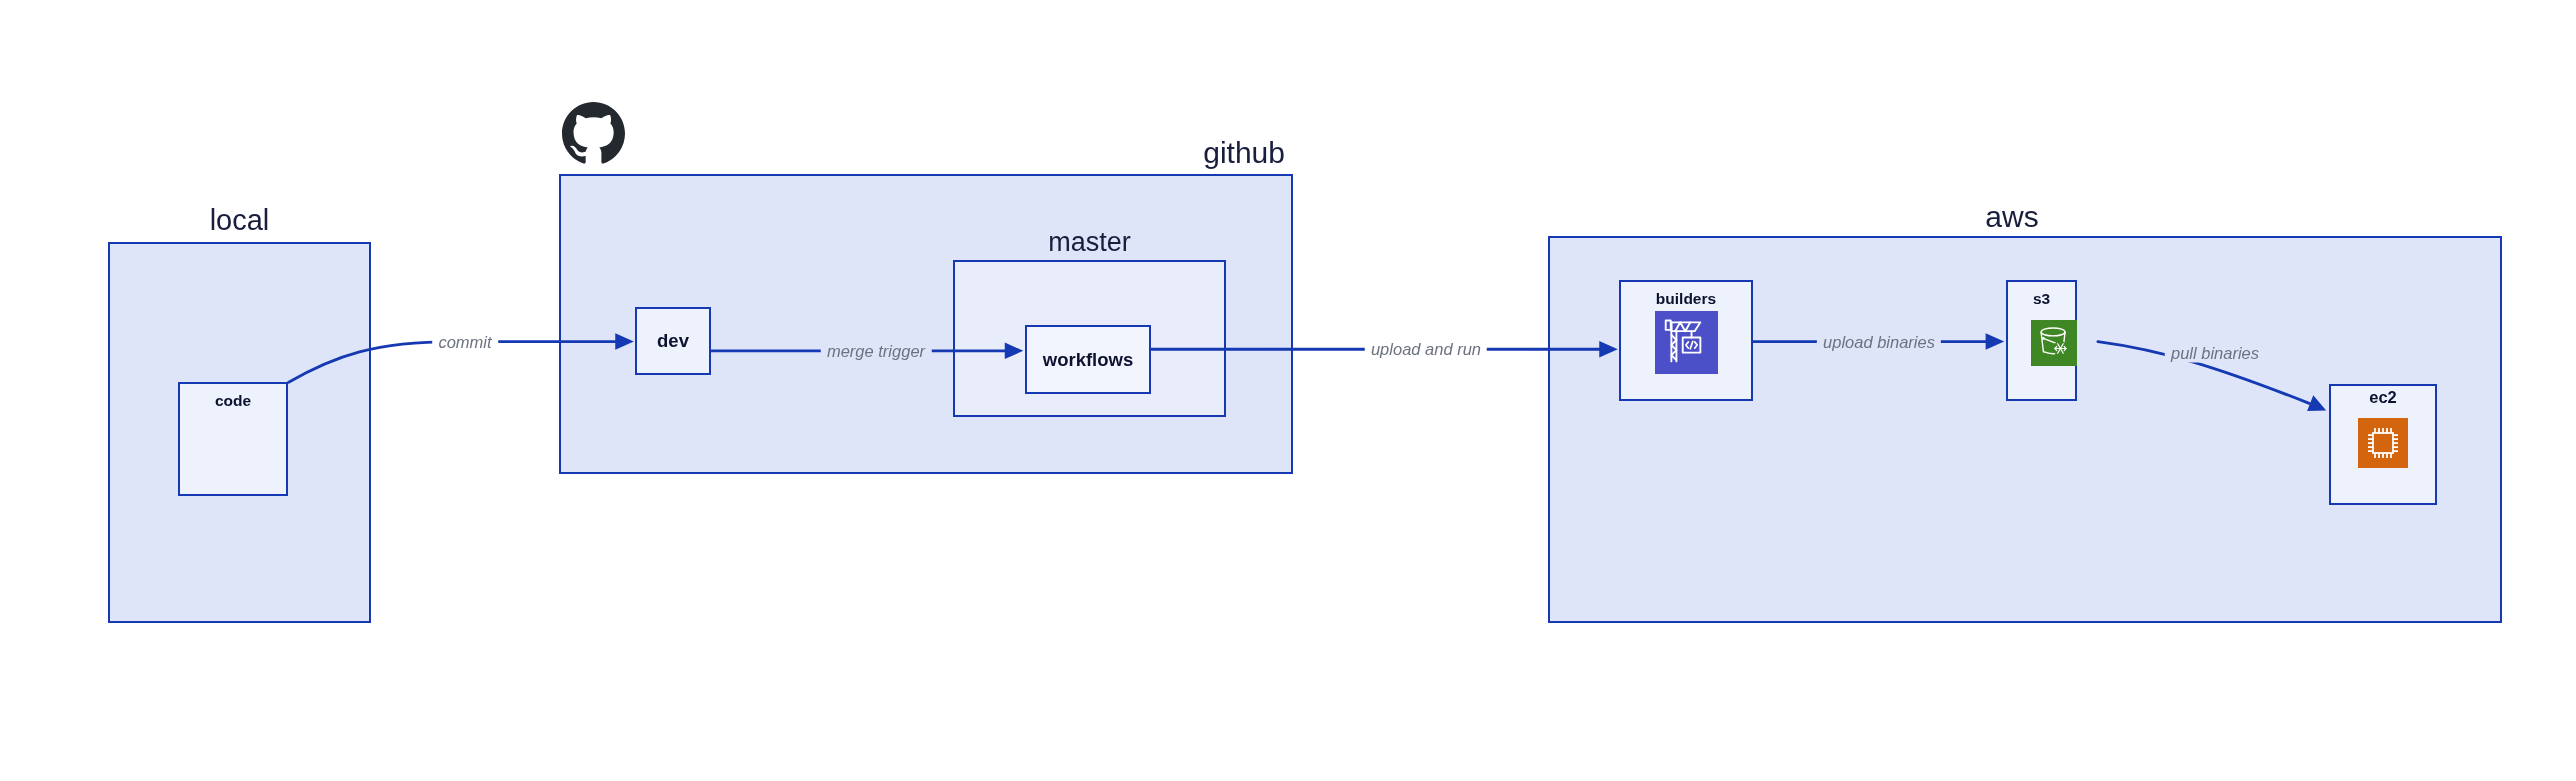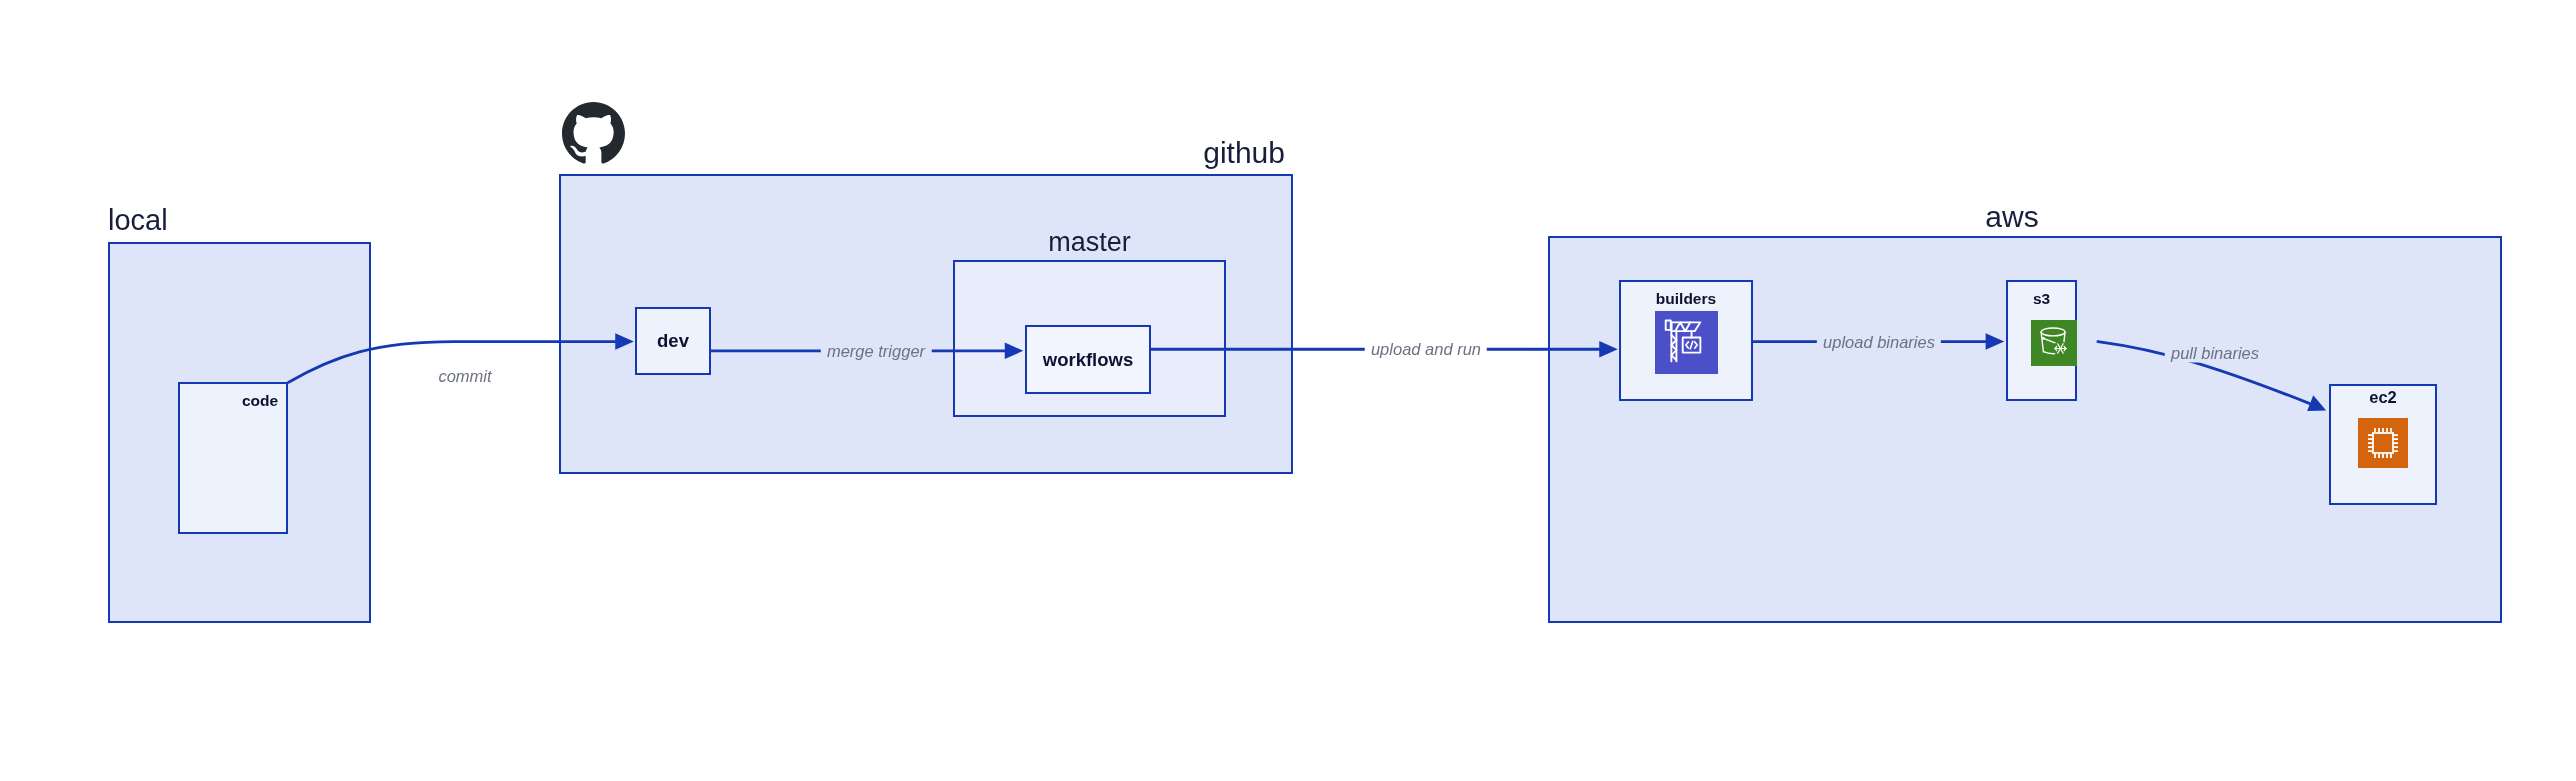--- a/index.html
+++ b/index.html
@@ -30,44 +30,44 @@
     position:absolute;left:829px;top:644px;width:1030px;text-align:center;
     font-size:39px;color:#151b36;
     text-decoration:underline;text-decoration-thickness:2.6px;text-underline-offset:6.2px;
   }
   
   #region-local{left:108px;top:242px;width:263px;height:381px;}
   #region-github{left:559px;top:174px;width:734px;height:300px;}
   #region-master{left:953px;top:260px;width:273px;height:157px;background:var(--master-fill);border-width:2.6px;}
   #region-aws{left:1548px;top:236px;width:954px;height:387px;}
   
-  #label-local{left:108px;top:205px;width:263px;text-align:left;}
+  #label-local{left:108px;top:205px;width:263px;text-align:center;}
   #label-github{left:1079px;top:136px;width:206px;text-align:right;font-size:30px;}
   #label-master{left:953px;top:228px;width:273px;text-align:center;font-size:27px;}
   #label-aws{left:1909px;top:200px;width:206px;text-align:center;font-size:30px;}
   
-  #node-code{left:178px;top:382px;width:110px;height:152px;padding-left:27px;}
+  #node-code{left:178px;top:382px;width:110px;height:114px;}
   #node-dev{left:635px;top:307px;width:76px;height:68px;display:flex;align-items:center;justify-content:center;}
   #node-workflows{left:1025px;top:325px;width:126px;height:69px;display:flex;align-items:center;justify-content:center;background:#f2f5fd;}
   #node-builders{left:1619px;top:280px;width:134px;height:121px;}
   #node-s3{left:2006px;top:280px;width:71px;height:121px;}
   #node-ec2{left:2329px;top:384px;width:108px;height:121px;}
   #node-code .node-label{top:8.2px;font-size:15.5px;}
   #node-builders .node-label{top:8.2px;font-size:15.5px;}
   #node-s3 .node-label{top:8.2px;font-size:15.5px;}
   #node-ec2 .node-label{top:2px;font-size:16.5px;}
   #node-dev .node-label{position:static;font-size:18.5px;}
   #node-workflows .node-label{position:static;font-size:18.5px;}
   
   #octocat{left:562px;top:102px;width:63px;height:63px;}
   #codebuild-icon{left:34px;top:29px;width:63px;height:63px;}
   #glacier-icon{left:23px;top:38px;width:46px;height:46px;}
   #ec2-icon{left:27px;top:32px;width:50px;height:50px;}
   
-  #edge-label-0{left:465px;top:342px;background:#ffffff;margin-top:34px;}
+  #edge-label-0{left:465px;top:342px;background:#ffffff;}
   #edge-label-1{left:876px;top:351px;background:var(--region-fill);}
   #edge-label-2{left:1426px;top:349px;background:#ffffff;}
   #edge-label-3{left:1879px;top:342px;background:var(--region-fill);}
   #edge-label-4{left:2215px;top:353px;background:var(--region-fill);}
 </style>
 </head>
 <body>
 
 <div class="canvas">
 

